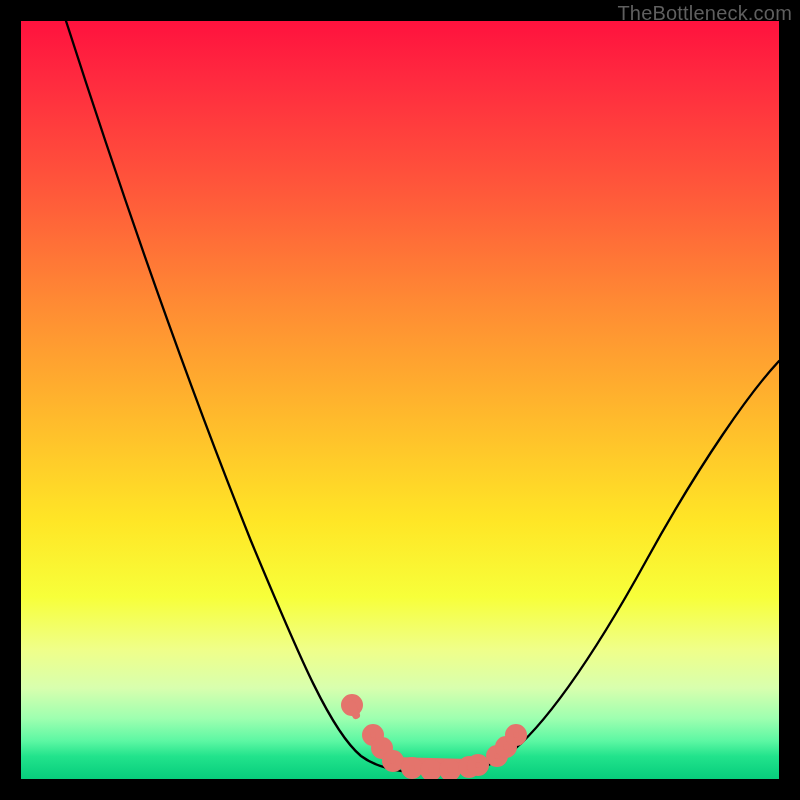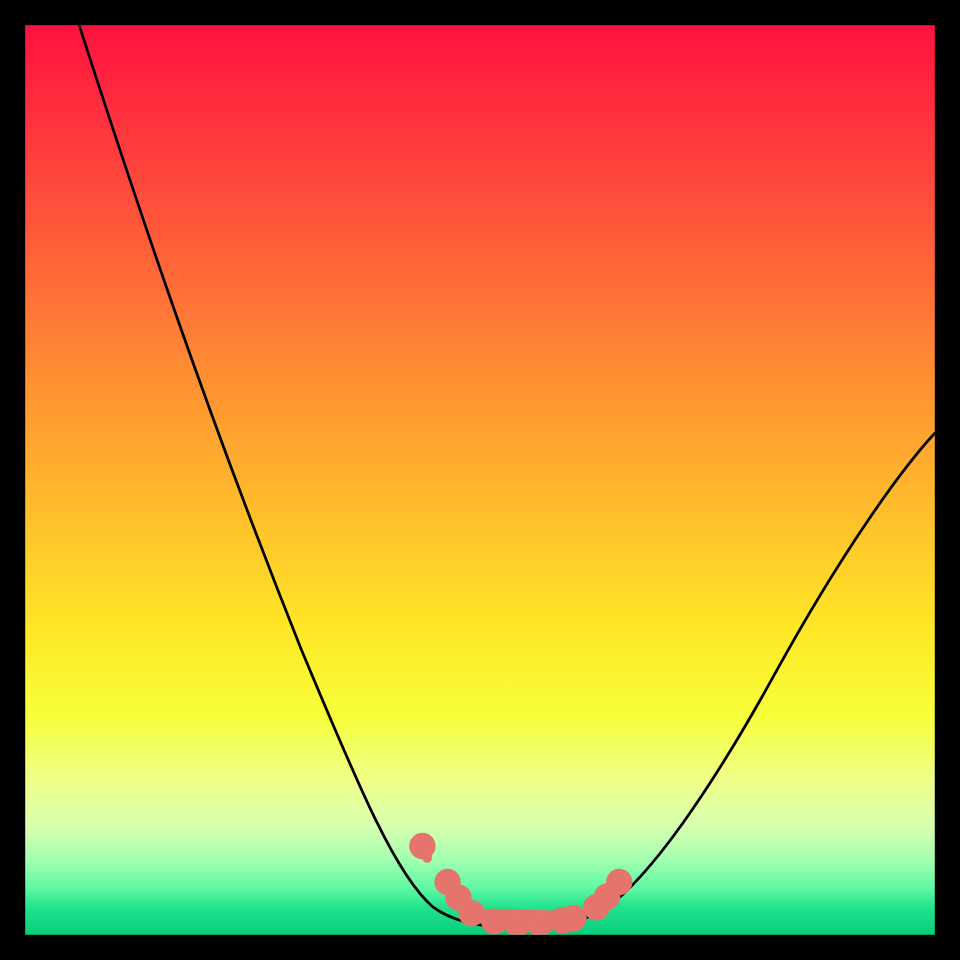--- a/index.html
+++ b/index.html
@@ -88,13 +88,14 @@
         <circle cx="448" cy="746" r="7"></circle>
 
         <circle cx="457" cy="744" r="7"></circle>
         <circle cx="476" cy="735" r="7"></circle>
         <line x1="485" y1="726" x2="495" y2="714"></line>
         <circle cx="485" cy="726" r="7"></circle>
         <circle cx="495" cy="714" r="7"></circle>
       </g>
     </svg>
   </div>
+  <div class="watermark">TheBottleneck.com</div>
 </div>
 
 </body></html>

